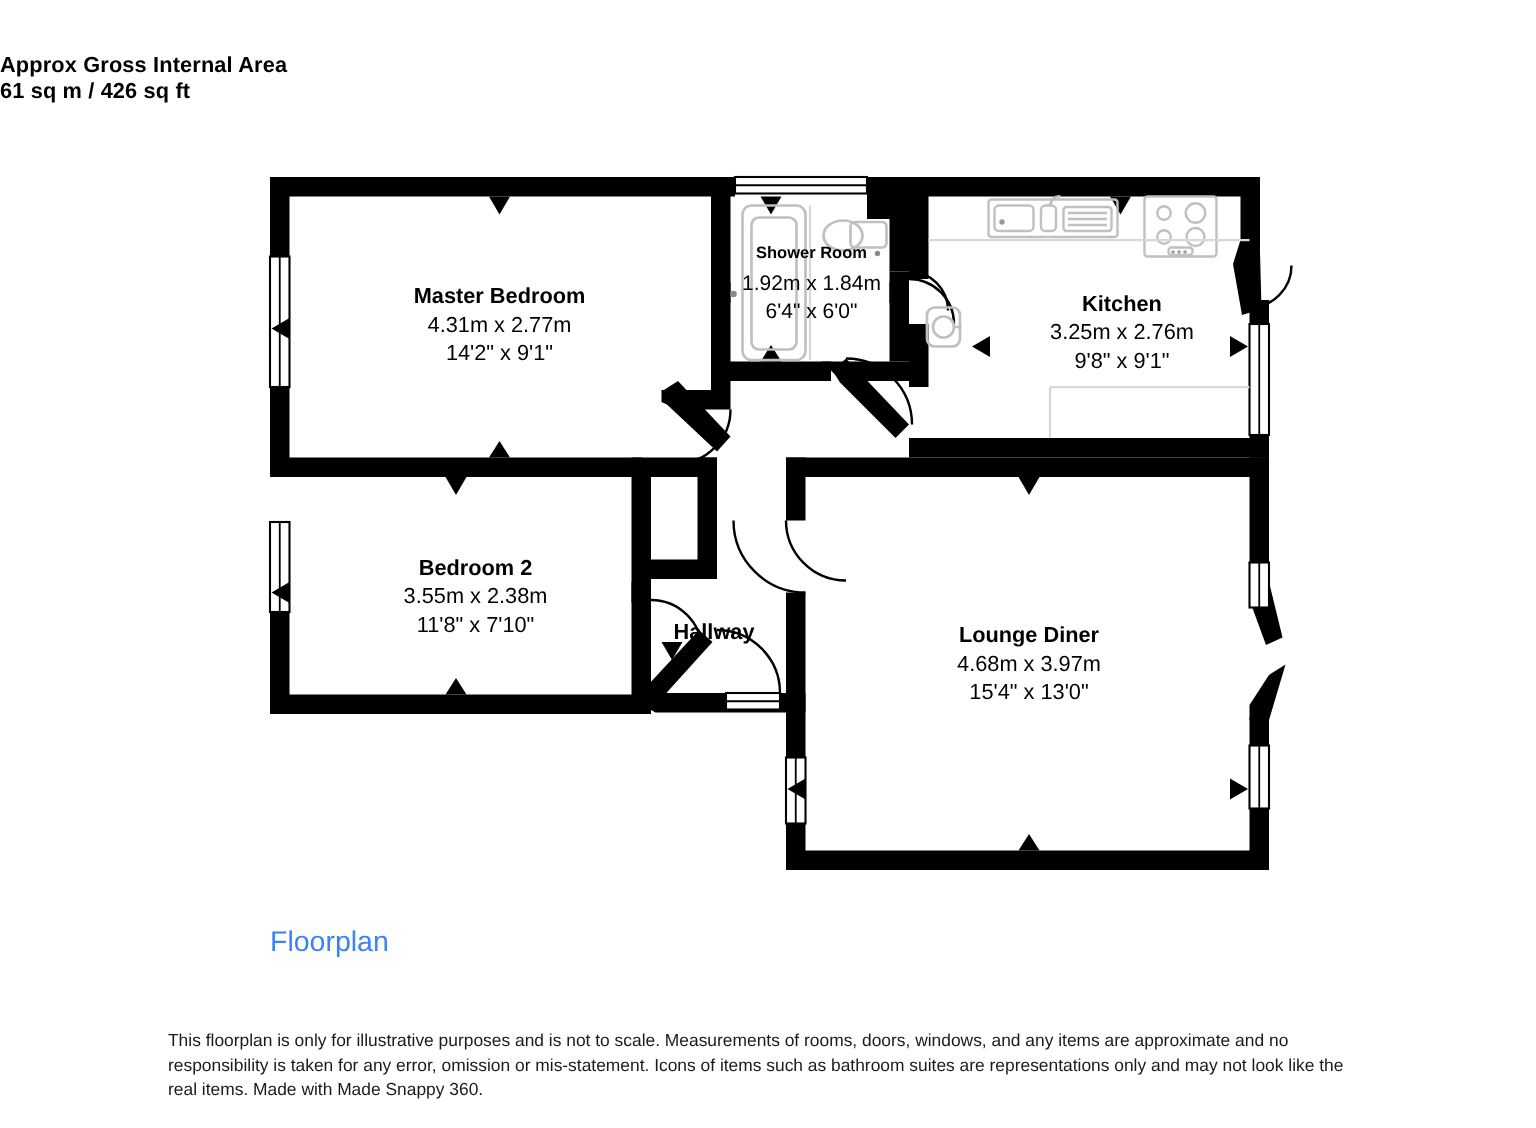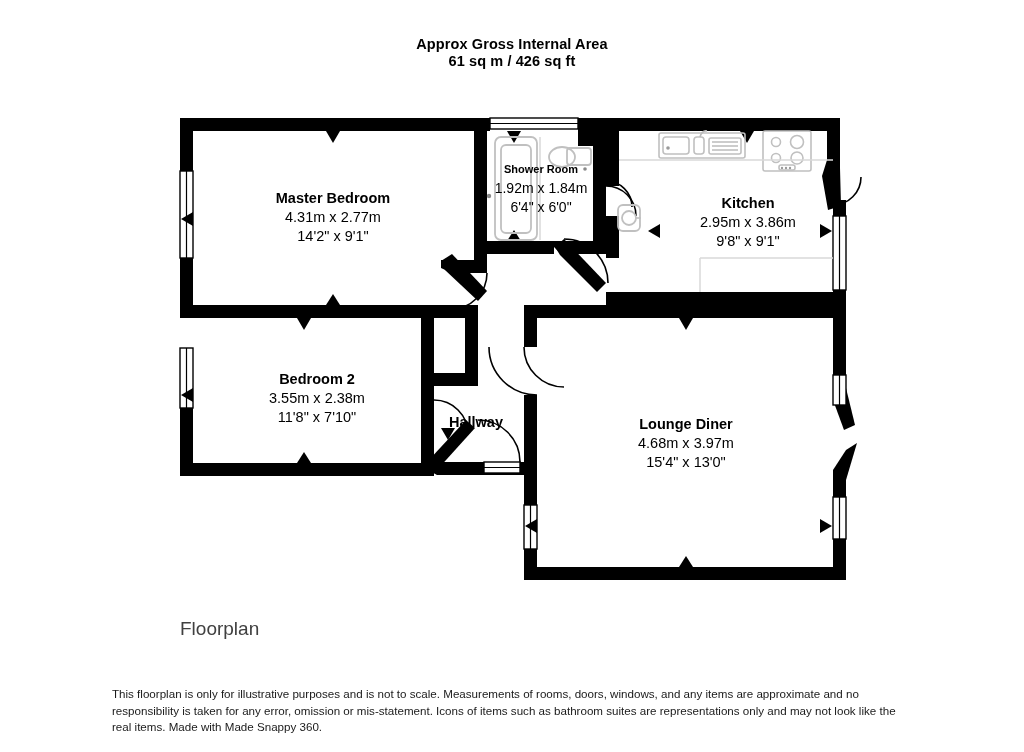--- a/index.html
+++ b/index.html
@@ -22,21 +22,21 @@
     width: 1024px;
     height: 752px;
   }
 
   
   .header {
     position: absolute;
     left: 0;
     top: 36px;
     width: 1024px;
-    text-align: center;
+    text-align: left;
   }
   .header .line {
     font-size: 14.5px;
     font-weight: bold;
     letter-spacing: 0.1px;
     line-height: 17px;
   }
 
   
   .plan-wrap {
@@ -65,21 +65,21 @@
   .room-label.small .name { font-size: 11px; }
   .room-label.small .dim  { font-size: 14px; }
 
   
   .floorplan-caption {
     position: absolute;
     left: 180px;
     top: 618px;
     font-size: 19px;
     font-weight: normal;
-    color: #404040;
+    color: #3b82f6;
   }
   .disclaimer {
     position: absolute;
     left: 112px;
     top: 686px;
     width: 800px;
     text-align: left;
     font-size: 11.6px;
     line-height: 16.6px;
     color: #1a1a1a;
@@ -325,21 +325,21 @@
     </div>
 
     <div class="room-label small" style="left:482px; top:160px; width:118px;">
       <div class="name">Shower Room</div>
       <div class="dim">1.92m x 1.84m</div>
       <div class="dim">6'4" x 6'0"</div>
     </div>
 
     <div class="room-label" style="left:665px; top:194px; width:166px;">
       <div class="name">Kitchen</div>
-      <div class="dim">2.95m x 3.86m</div>
+      <div class="dim">3.25m x 2.76m</div>
       <div class="dim">9'8" x 9'1"</div>
     </div>
 
     <div class="room-label" style="left:234px; top:370px; width:166px;">
       <div class="name">Bedroom 2</div>
       <div class="dim">3.55m x 2.38m</div>
       <div class="dim">11'8" x 7'10"</div>
     </div>
 
     <div class="room-label" style="left:602px; top:415px; width:168px;">

